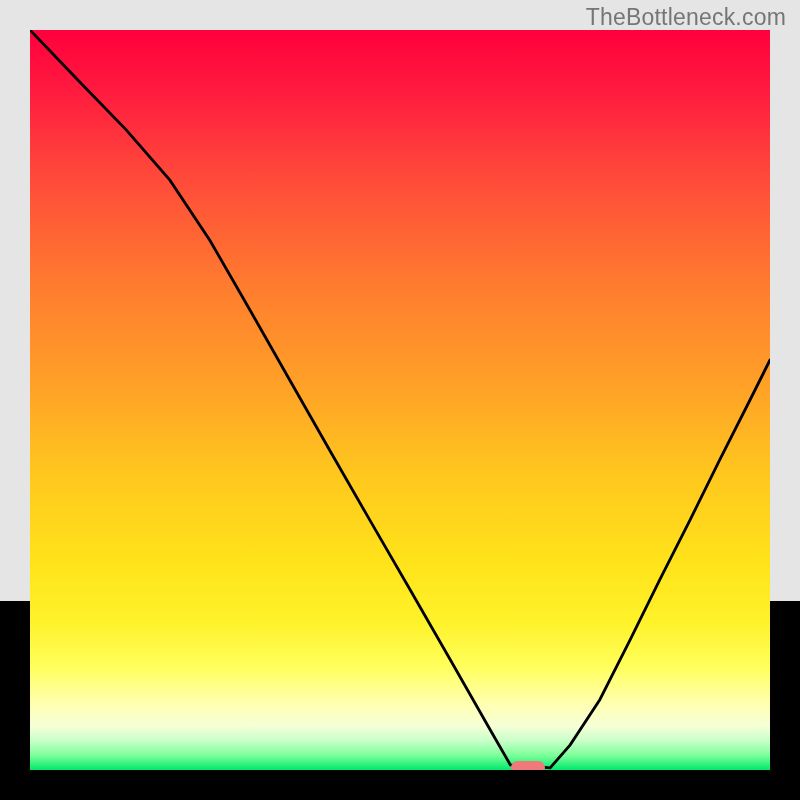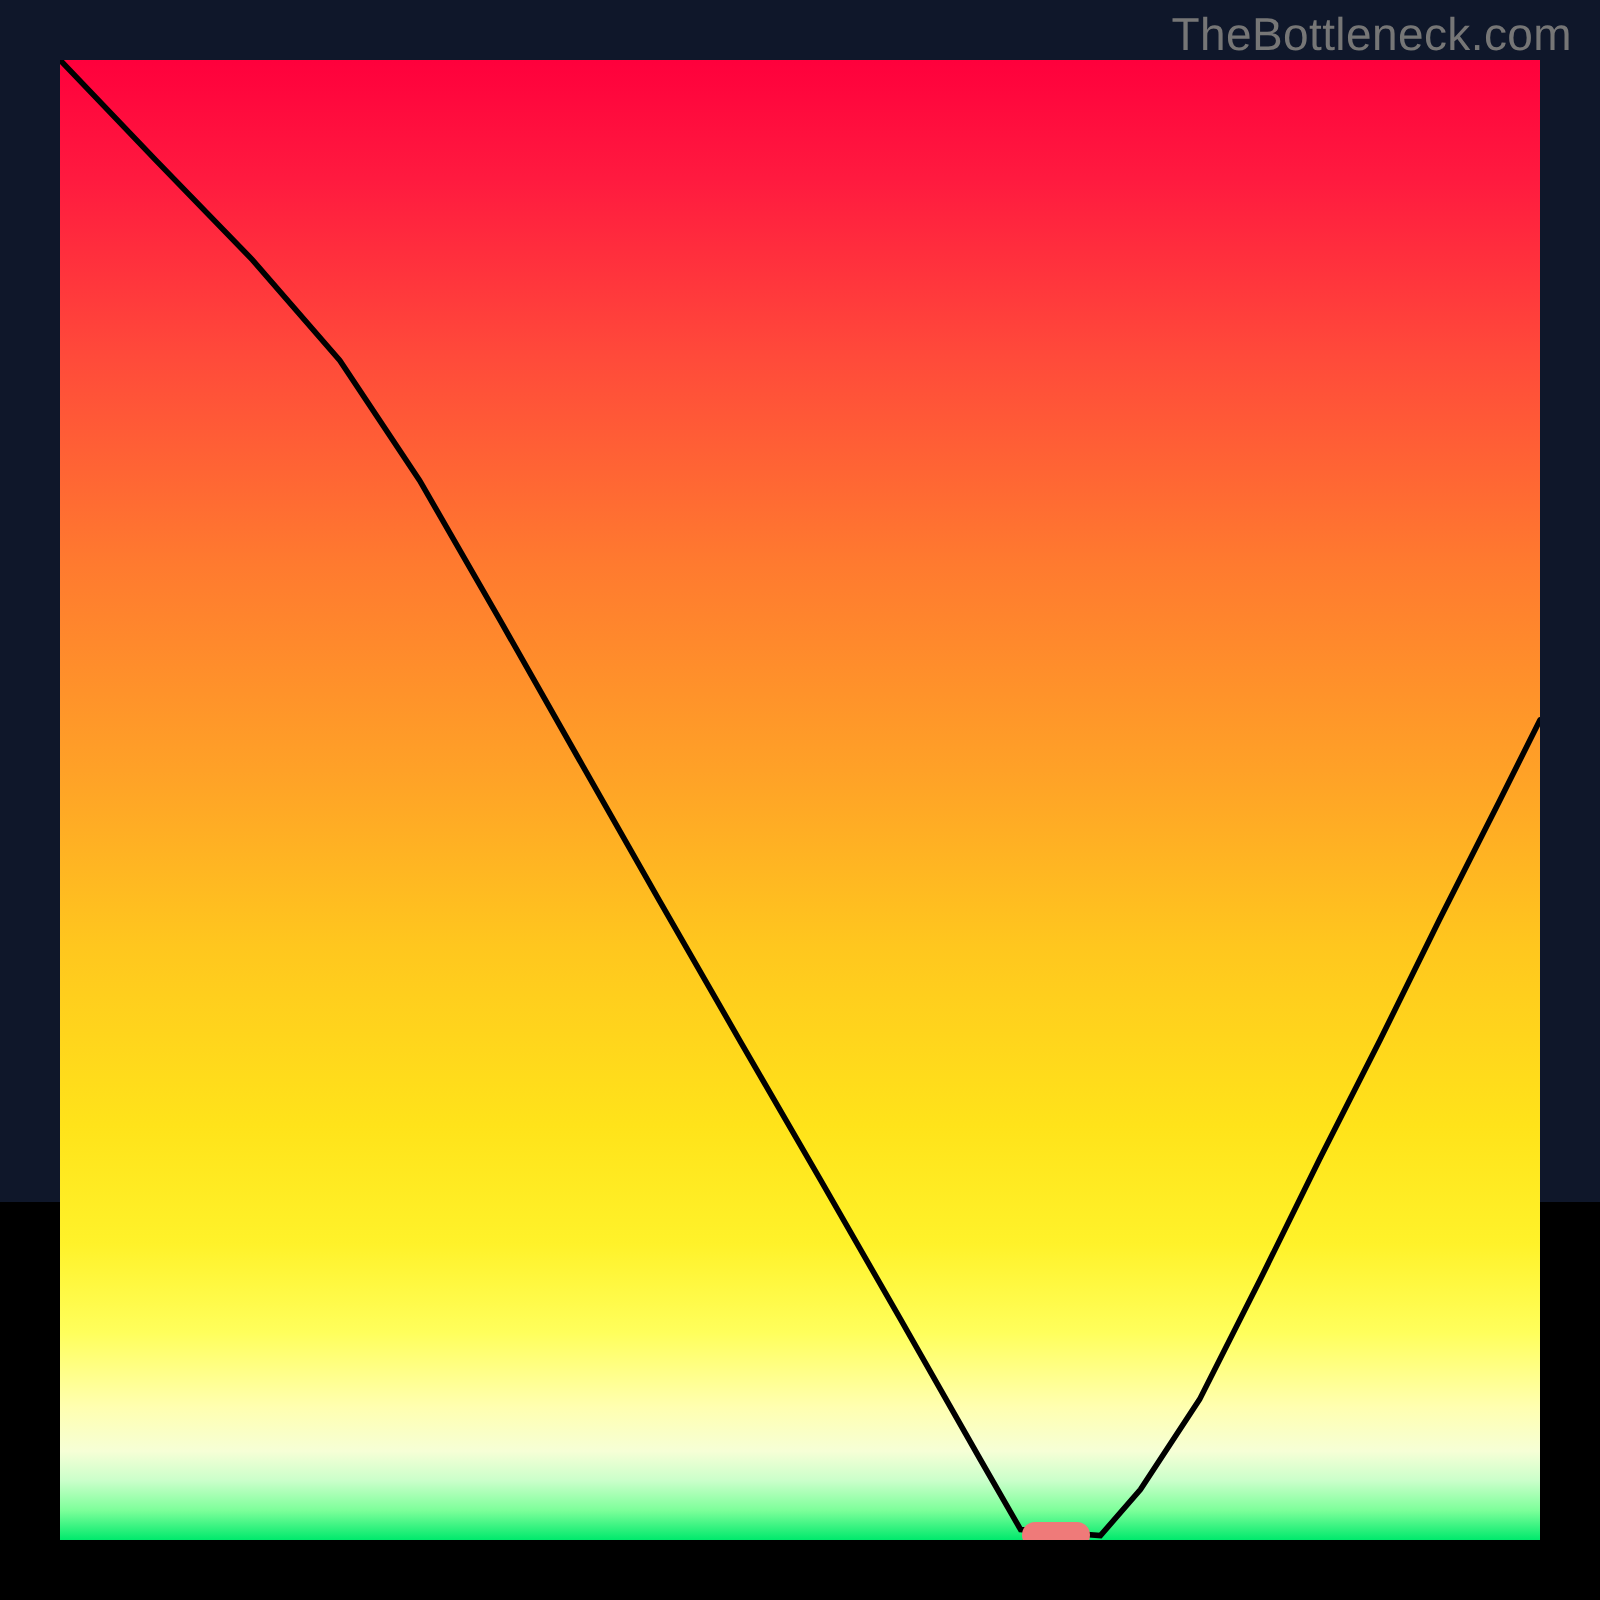--- a/index.html
+++ b/index.html
@@ -10,21 +10,21 @@
     background: #000;
     overflow: hidden;
     font-family: Arial, Helvetica, sans-serif;
   }
   .frame {
     position: absolute;
     top: 0;
     left: 0;
     width: 800px;
     height: 601px;
-    background: #0f172a;
+    background: #e5e5e5;
   }
   .watermark {
     position: absolute;
     top: 4px;
     right: 14px;
     color: #767676;
     font-size: 23px;
     font-weight: 400;
     letter-spacing: 0.2px;
   }

